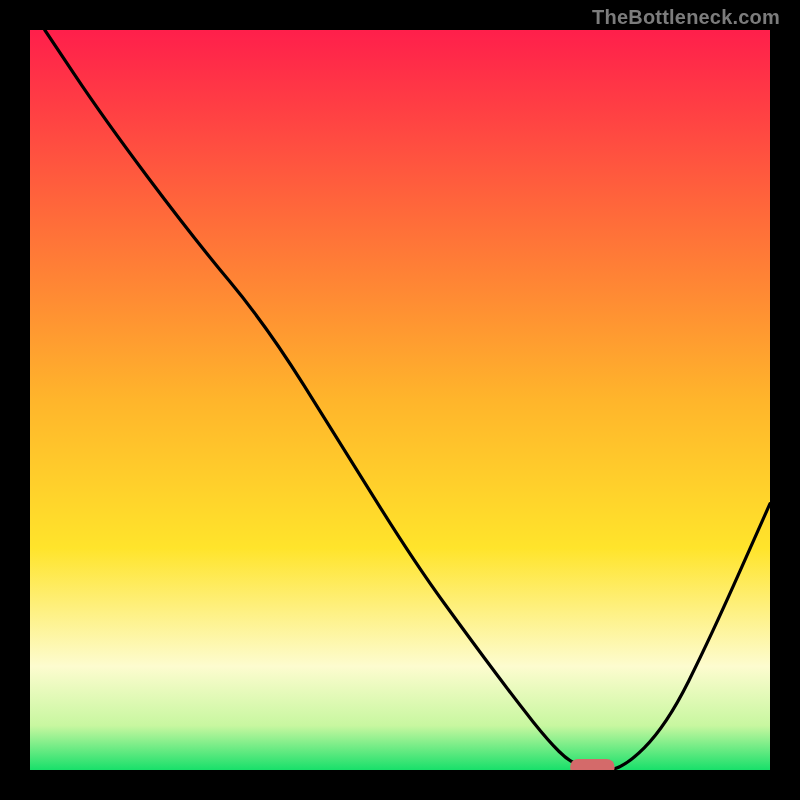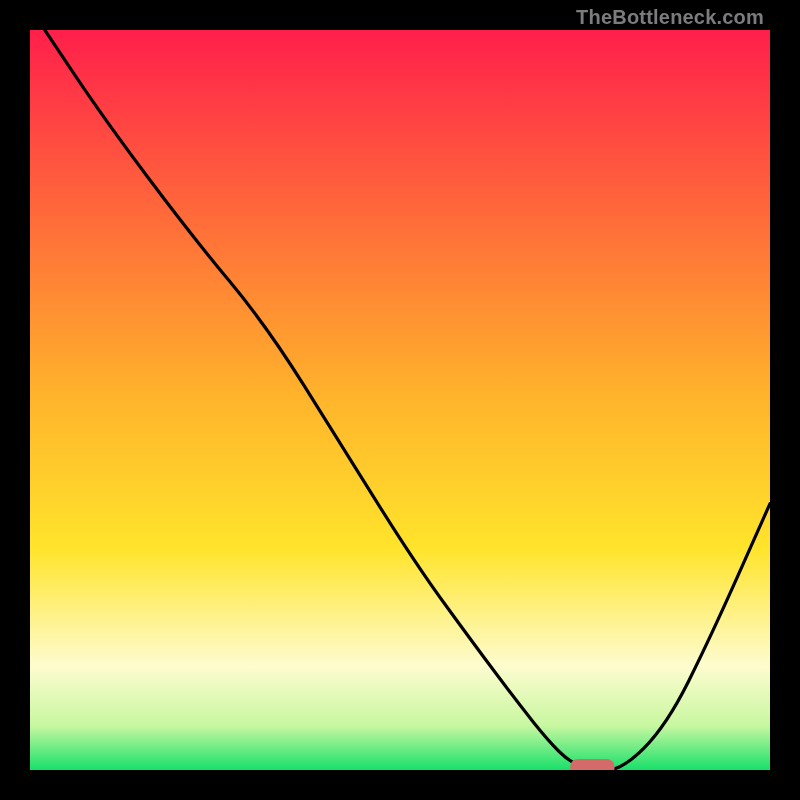--- a/index.html
+++ b/index.html
@@ -21,21 +21,21 @@
   .plot-area {
     position: absolute;
     left: 0;
     top: 0;
     width: 740px;
     height: 740px;
   }
   .watermark {
     position: absolute;
     top: 6px;
-    right: 36px;
+    right: 20px;
     font-family: Arial, Helvetica, sans-serif;
     font-size: 20px;
     font-weight: 600;
     color: #7c7c7c;
     letter-spacing: 0.2px;
     user-select: none;
     margin-left: 33px;
   }
   svg {
     display: block;

